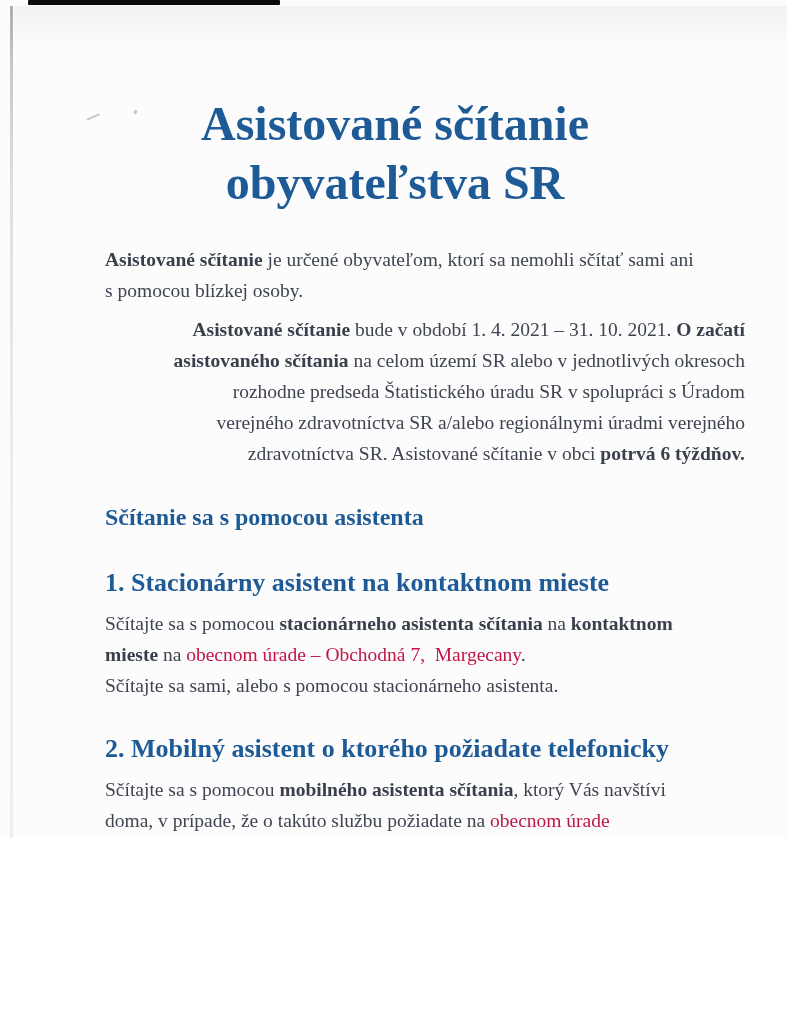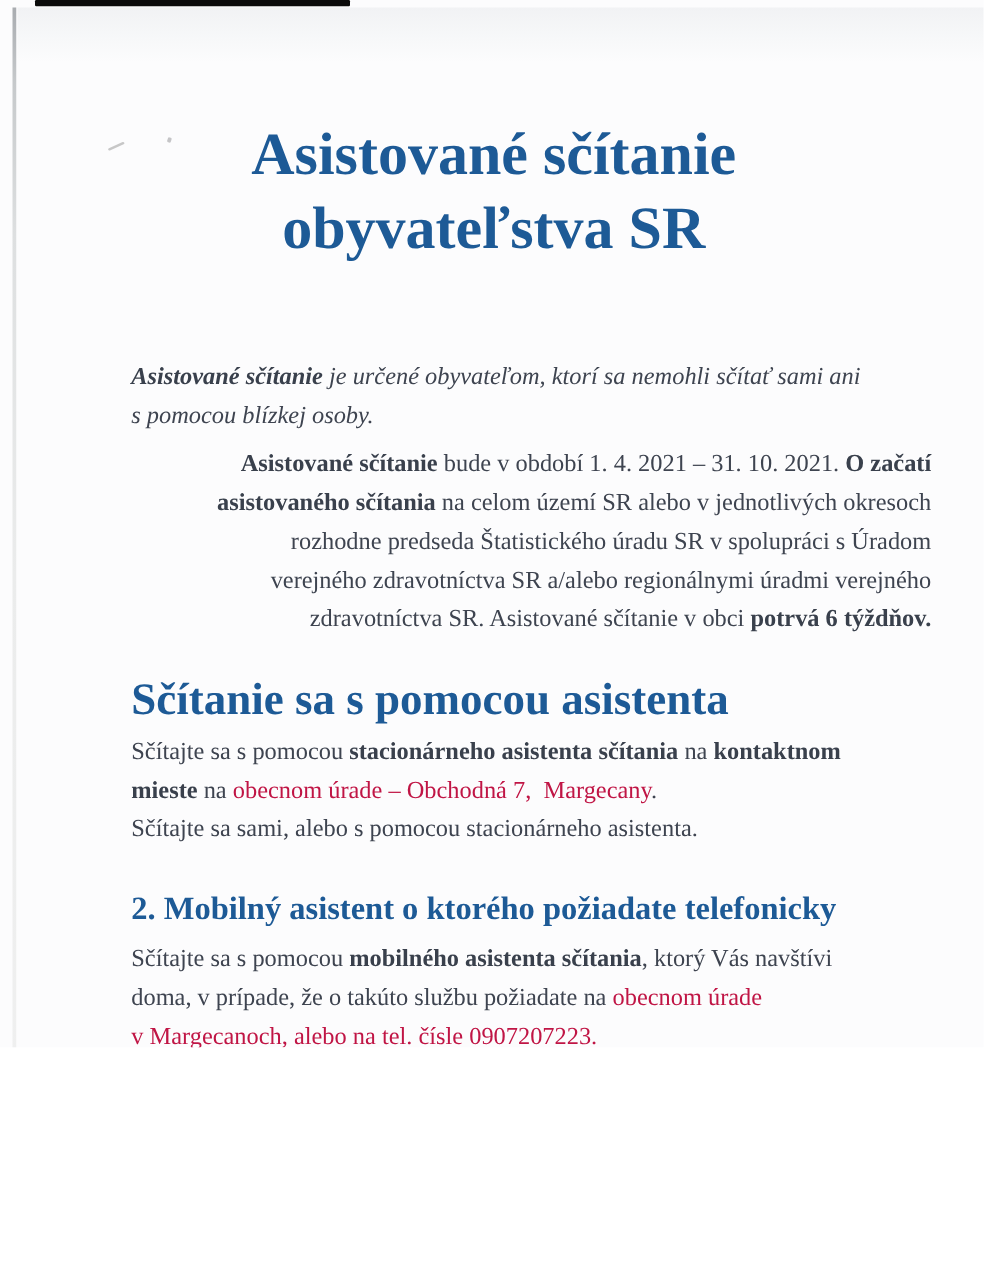--- a/index.html
+++ b/index.html
@@ -46,35 +46,35 @@
   h1.doc-title{
     margin:94px 0 0 0;
     width:580px;
     font-size:48px;line-height:59px;
     font-weight:bold;
     text-align:center;
     color:var(--blue);
   }
   h2.doc-section{
     margin:30px 0 0 0;
-    font-size:36px;line-height:36px;
+    font-size:24px;line-height:36px;
     font-weight:bold;color:var(--blue);
   }
   h3.doc-sub{
     margin:31px 0 0 0;
     font-size:26px;line-height:33px;
     font-weight:bold;color:var(--blue);
   }
   p.body{
     margin:0;
     font-size:19.5px;line-height:31px;
     white-space:pre-wrap;
     color:var(--body);
   }
-  p.p1{margin-top:74px;font-style:italic;}
+  p.p1{margin-top:32px;}
   p.p2{margin-top:8px;text-align:right;}
   p.sp{margin-top:9px;}
   .seg-bold{font-weight:bold;color:#39404c;}
   .seg-red{font-weight:normal;color:var(--red);}
   .stray-dot{
     position:absolute;left:104px;top:892px;
     font-size:16px;color:#4a4a4f;line-height:16px;
   }
 </style>
 </head>
@@ -91,20 +91,21 @@
   <div class="content">
 
     <h1 class="doc-title"><span>Asistované sčítanie</span><br><span>obyvateľstva SR</span></h1>
 
     <p class="body p1"><span class="seg-bold">Asistované sčítanie</span><span> je určené obyvateľom, ktorí sa nemohli sčítať sami ani</span><br><span>s pomocou blízkej osoby.</span></p>
 
     <p class="body p2"><span class="seg-bold">Asistované sčítanie</span><span> bude v období 1. 4. 2021 – 31. 10. 2021. </span><span class="seg-bold">O začatí</span><br><span class="seg-bold">asistovaného sčítania</span><span> na celom území SR alebo v jednotlivých okresoch</span><br><span>rozhodne predseda Štatistického úradu SR v spolupráci s Úradom</span><br><span>verejného zdravotníctva SR a/alebo regionálnymi úradmi verejného</span><br><span>zdravotníctva SR. Asistované sčítanie v obci </span><span class="seg-bold">potrvá 6 týždňov.</span></p>
 
     <h2 class="doc-section">Sčítanie sa s pomocou asistenta</h2>
 
+    <h3 class="doc-sub">1. Stacionárny asistent na kontaktnom mieste</h3>
 
     <p class="body sp"><span>Sčítajte sa s pomocou </span><span class="seg-bold">stacionárneho asistenta sčítania</span><span> na </span><span class="seg-bold">kontaktnom</span><br><span class="seg-bold">mieste</span><span> na </span><span class="seg-red">obecnom úrade – Obchodná 7,  Margecany</span><span>.</span><br><span>Sčítajte sa sami, alebo s pomocou stacionárneho asistenta.</span></p>
 
     <h3 class="doc-sub">2. Mobilný asistent o ktorého požiadate telefonicky</h3>
 
     <p class="body sp"><span>Sčítajte sa s pomocou </span><span class="seg-bold">mobilného asistenta sčítania</span><span>, ktorý Vás navštívi</span><br><span>doma, v prípade, že o takúto službu požiadate na </span><span class="seg-red">obecnom úrade</span><br><span class="seg-red">v Margecanoch, alebo na tel. čísle 0907207223.</span></p>
 
   </div>
 
   <div class="stray-dot">.</div>

